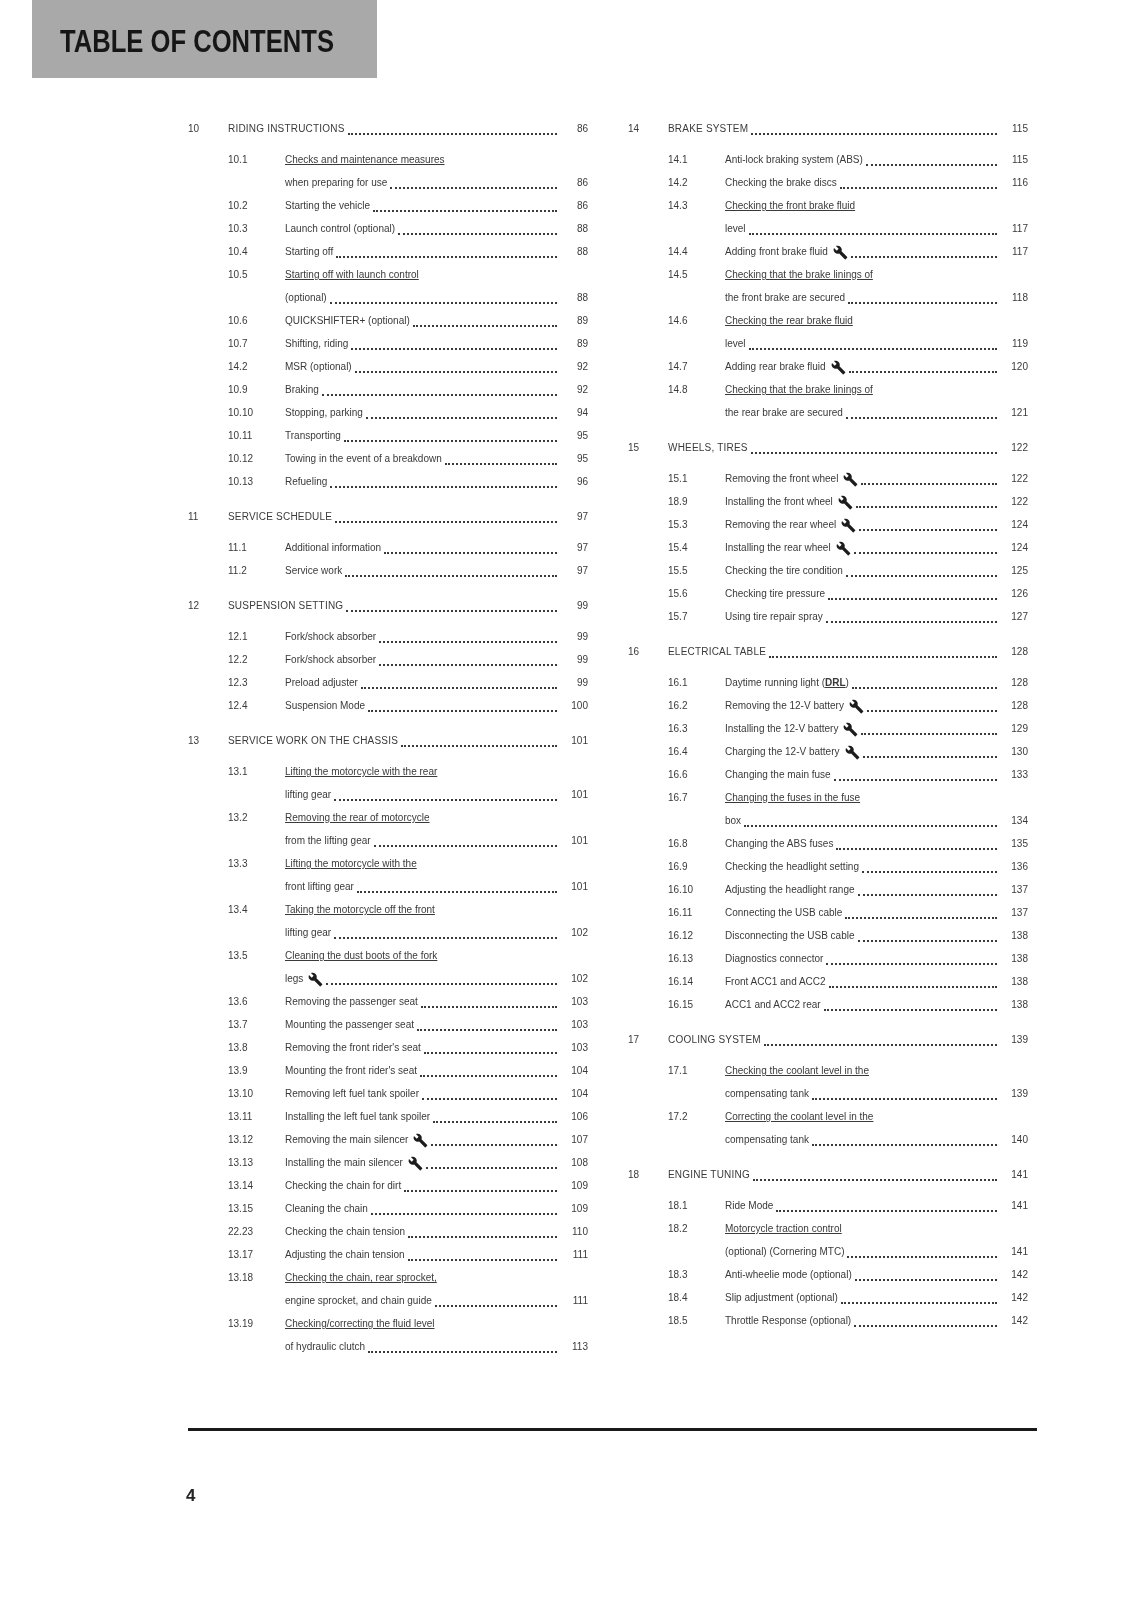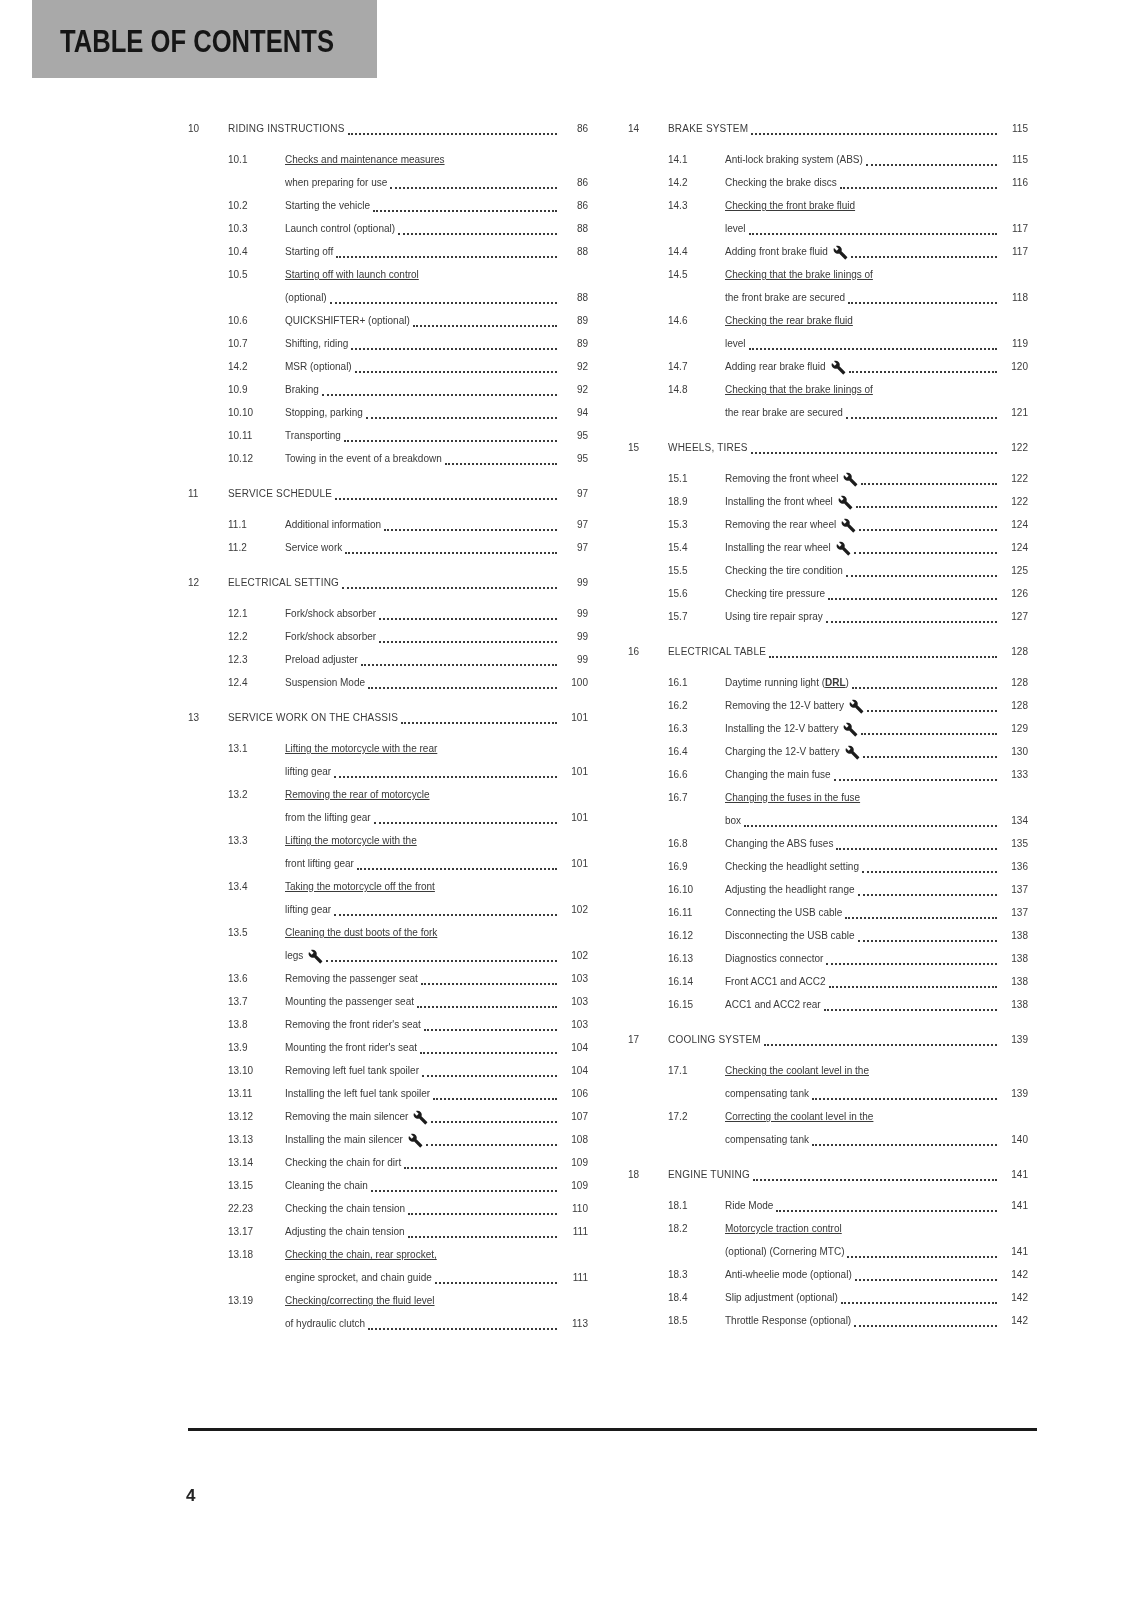--- a/index.html
+++ b/index.html
@@ -220,20 +220,31 @@
     <span class="entry">
       <span class="line-last">
         <span class="t">Towing in the event of a breakdown</span>
 
         <span class="dots"></span>
         <span class="pg">95</span>
       </span>
     </span>
   </div>
 
+  <div class="item-row">
+    <span class="item-num">10.13</span>
+    <span class="entry">
+      <span class="line-last">
+        <span class="t">Refueling</span>
+
+        <span class="dots"></span>
+        <span class="pg">96</span>
+      </span>
+    </span>
+  </div>
 </div>
   </div>
 
   <div class="section">
     <div class="sec-row">
       <span class="sec-num">11</span>
       <span class="entry line-last">
         <span class="t sec-title">SERVICE SCHEDULE</span>
         <span class="dots"></span>
         <span class="pg sec-page">97</span>
@@ -263,21 +274,21 @@
       </span>
     </span>
   </div>
 </div>
   </div>
 
   <div class="section">
     <div class="sec-row">
       <span class="sec-num">12</span>
       <span class="entry line-last">
-        <span class="t sec-title">ELECTRICAL SETTING</span>
+        <span class="t sec-title">SUSPENSION SETTING</span>
         <span class="dots"></span>
         <span class="pg sec-page">99</span>
       </span>
     </div>
     <div class="items">
   <div class="item-row">
     <span class="item-num">12.1</span>
     <span class="entry">
       <span class="line-last">
         <span class="t">Fork/shock absorber</span>

